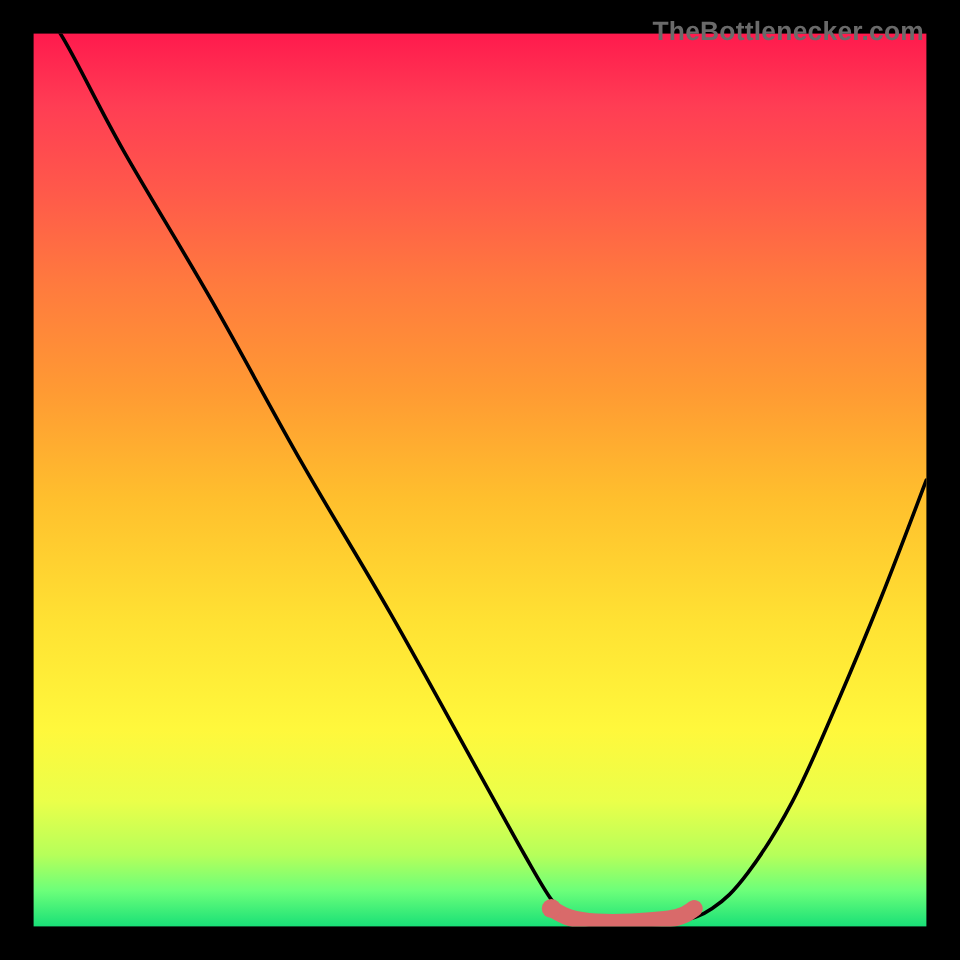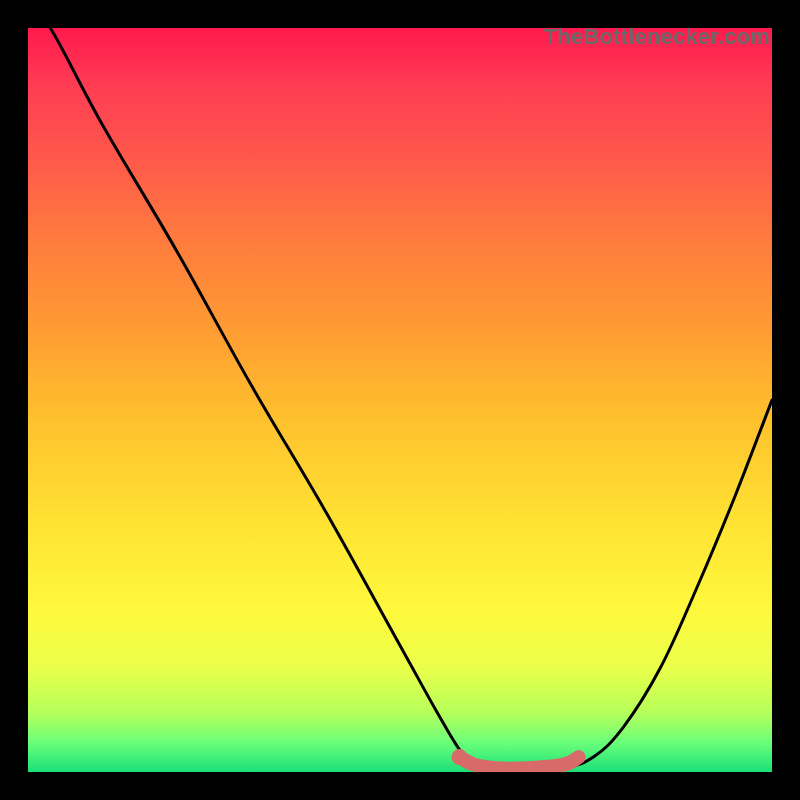--- a/index.html
+++ b/index.html
@@ -34,21 +34,21 @@
       #ffe233 66%,
       #fff83c 78%,
       #eaff4a 86%,
       #b6ff5a 92%,
       #6cff7a 96%,
       #19e077 100%
     );
   }
   .credit {
     position: absolute;
-    top: 24px;
+    top: 13px;
     right: 30px;
     font-family: Arial, Helvetica, sans-serif;
     font-size: 22px;
     font-weight: 600;
     color: #6a6a6a;
     letter-spacing: 0.2px;
   }
   svg {
     position: absolute;
     left: 0;

